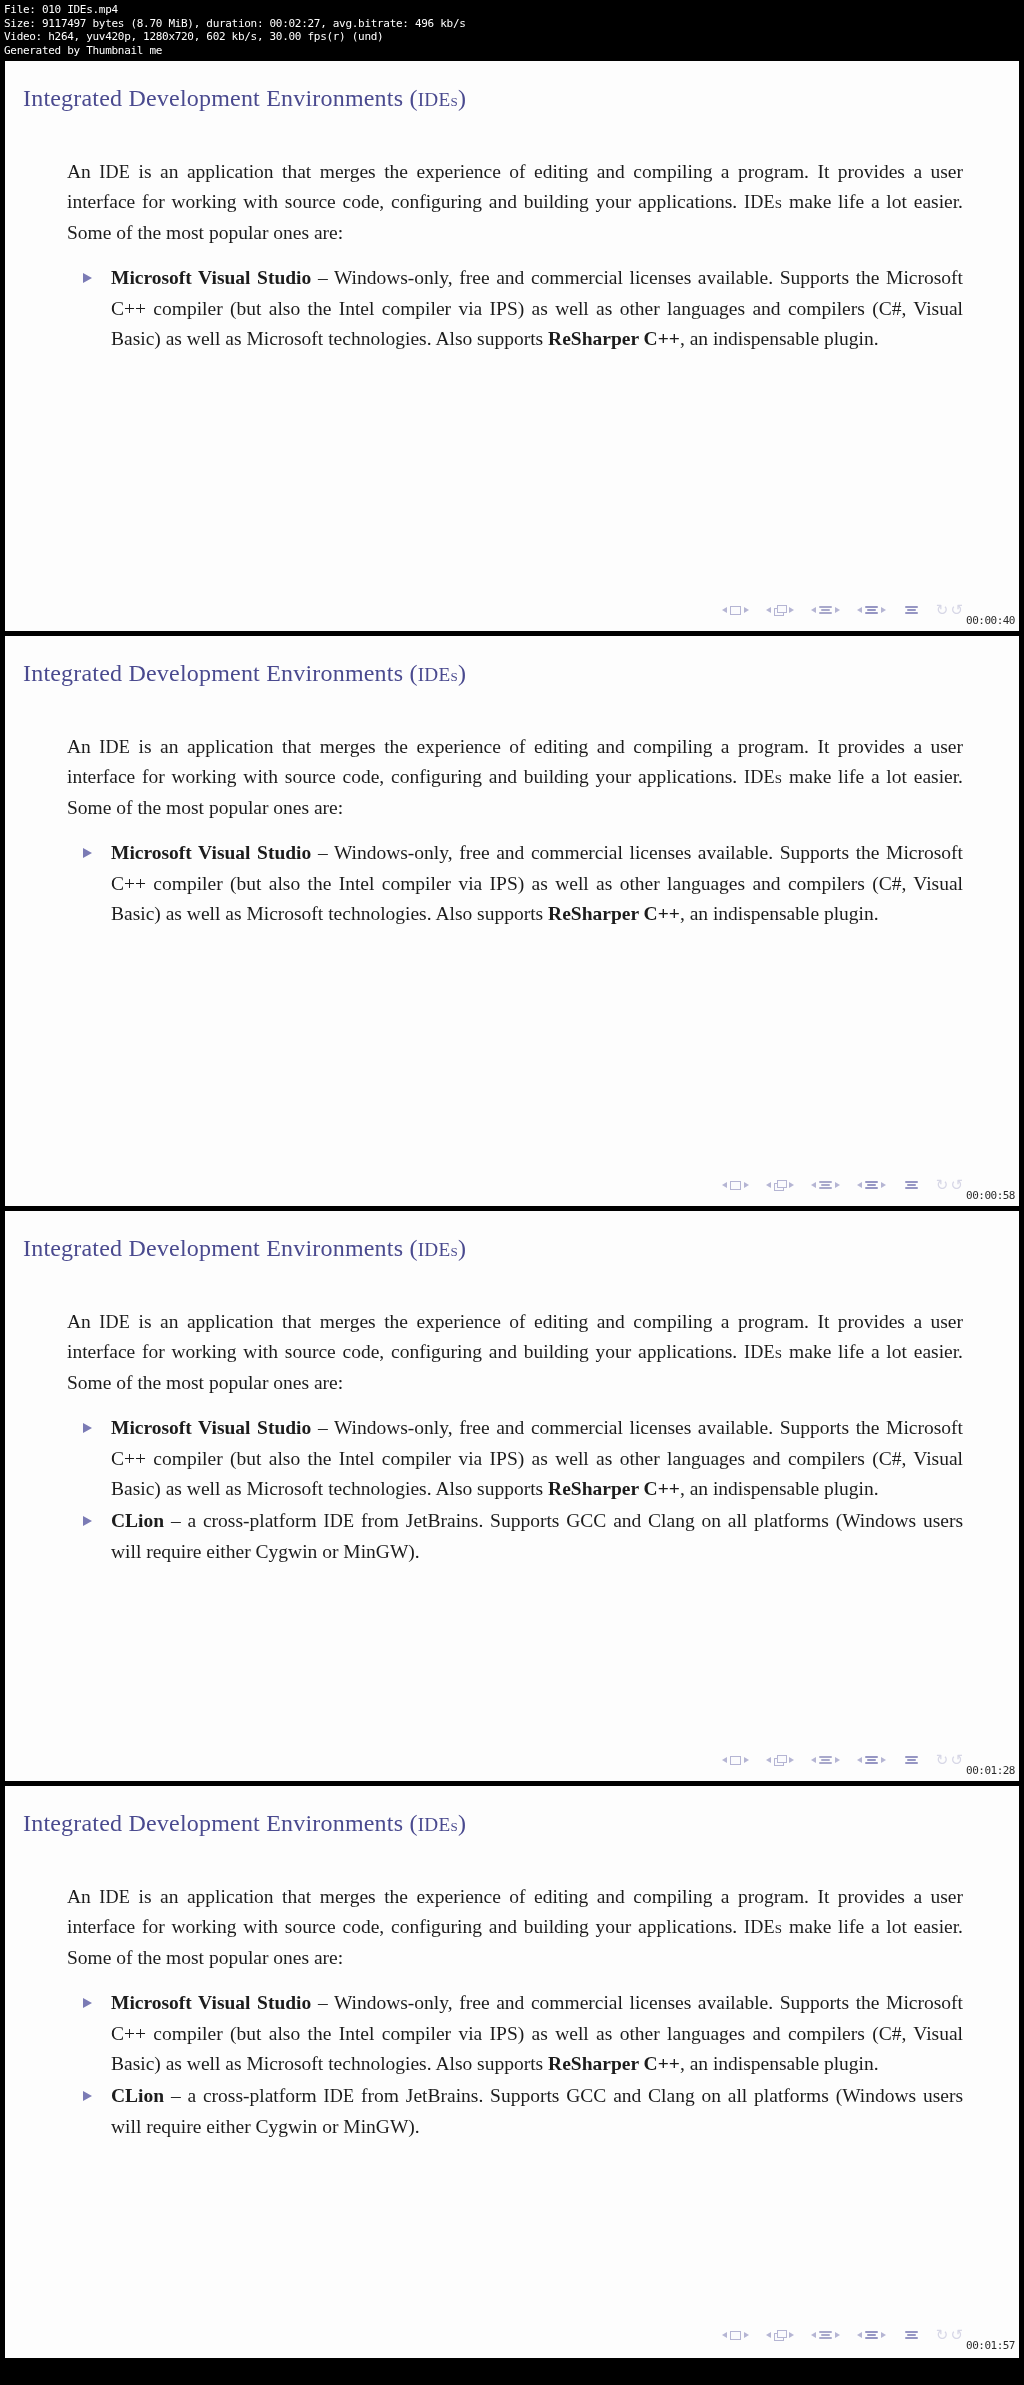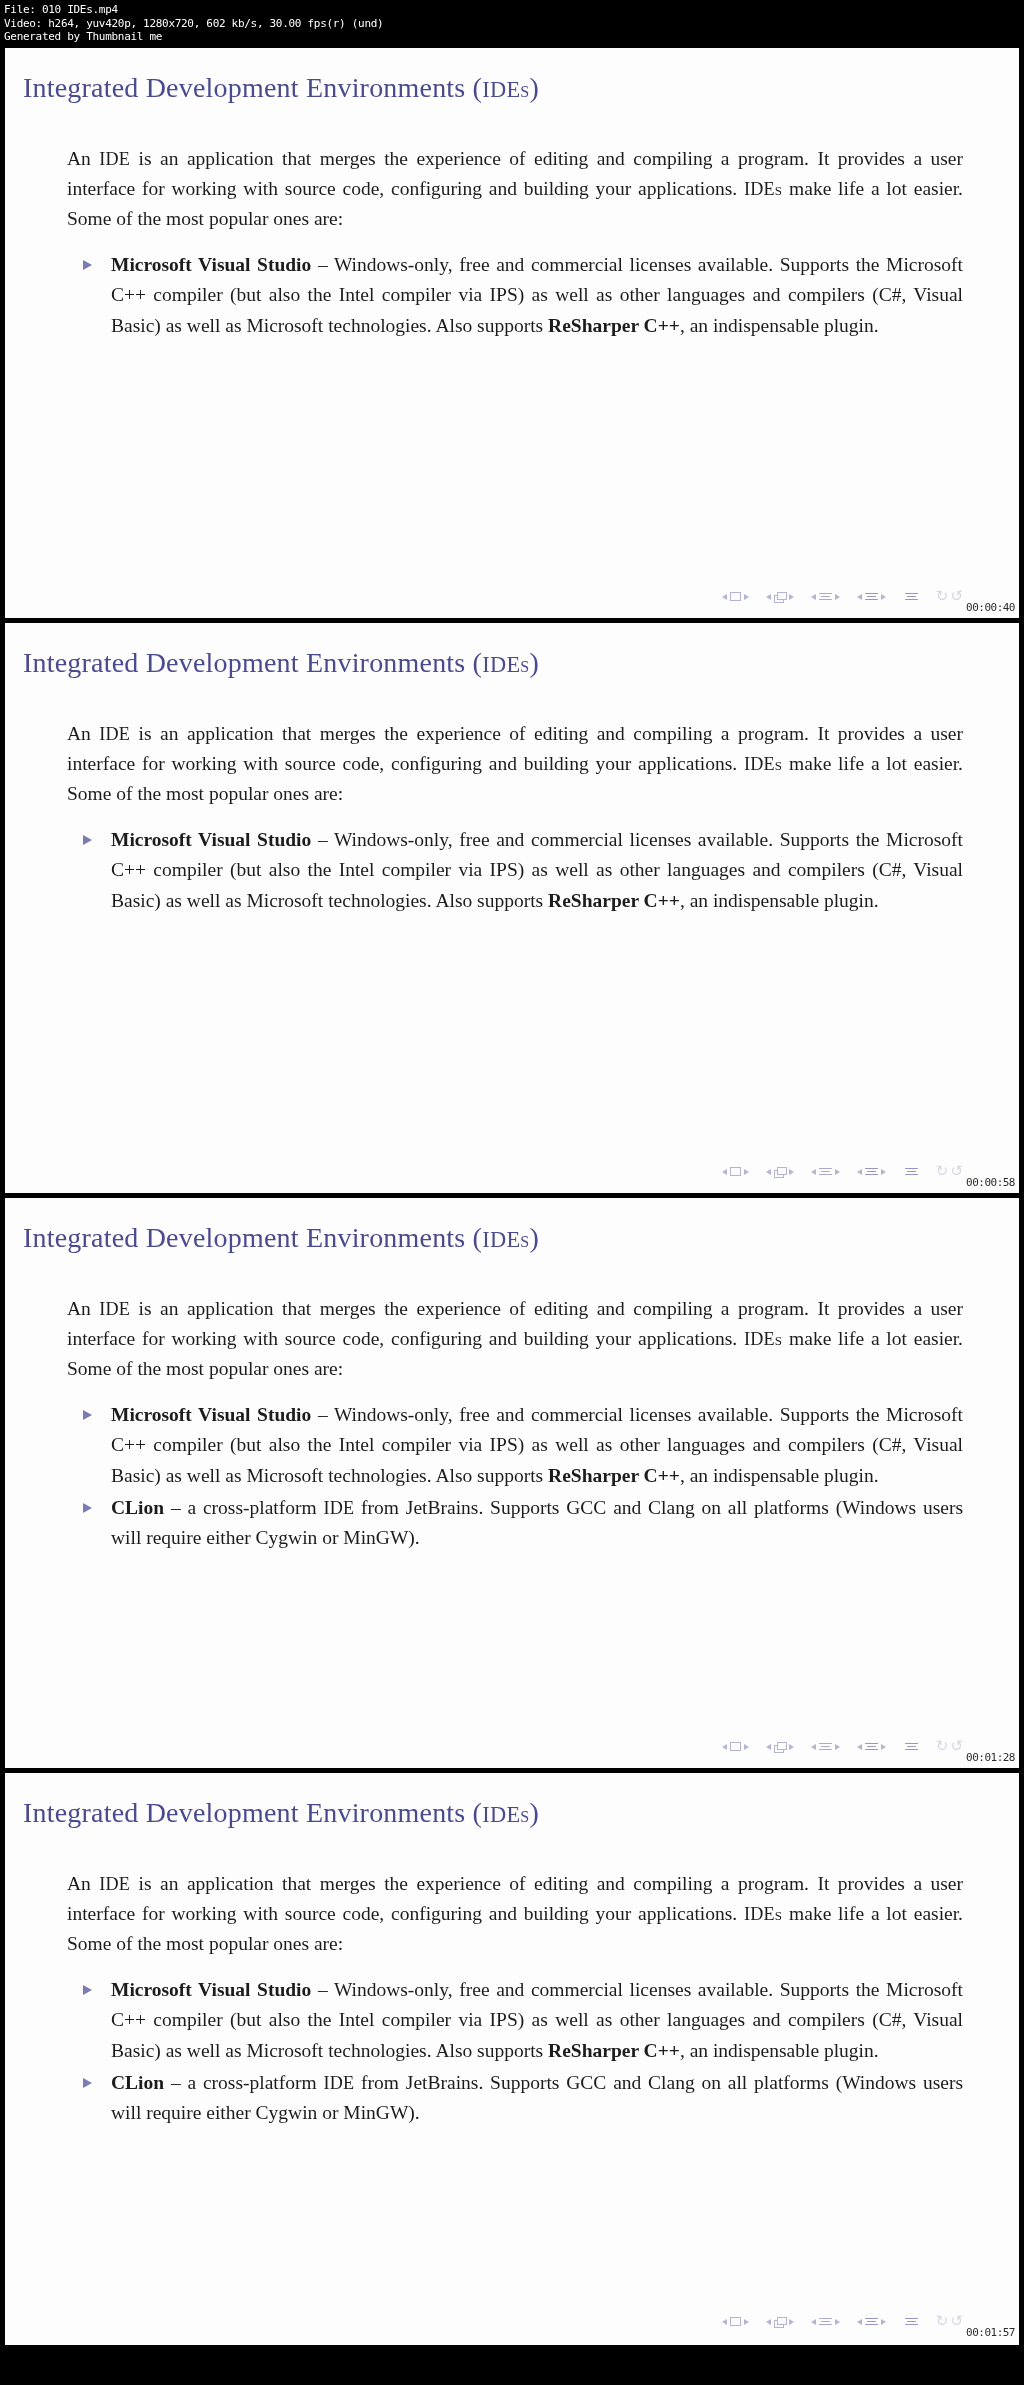--- a/index.html
+++ b/index.html
@@ -46,21 +46,21 @@
     position:absolute;
     left:0;top:0;
     width:1014px;height:570px;
     background:#fdfdfd;
   }
 
   .s-title{
     position:absolute;
     left:18px;
     top:24px;
-    font-size:28px;
+    font-size:24px;
     color:#4a4a8f;
     font-family:"Liberation Serif", serif;
     letter-spacing:0.2px;
     white-space:nowrap;
   }
   .sc{font-variant:small-caps;}
   .tsc{font-size:0.80em;letter-spacing:0.3px;}
 
   .s-body{
     position:absolute;
@@ -160,20 +160,21 @@
     background:rgba(253,253,253,0.0);
   }
 </style>
 </head>
 <body>
 
 <div class="page">
 
   <div class="meta">
     <div>File: 010 IDEs.mp4</div>
+    <div>Size: 9117497 bytes (8.70 MiB), duration: 00:02:27, avg.bitrate: 496 kb/s</div>
     <div>Video: h264, yuv420p, 1280x720, 602 kb/s, 30.00 fps(r) (und)</div>
     <div>Generated by Thumbnail me</div>
   </div>
 
   <div class="slides" id="slides">
   <div class="slide">
     <div class="slide-inner">
 
       <div class="s-title"><span>Integrated Development Environments (</span><span class="sc tsc">IDEs</span><span>)</span></div>
 

